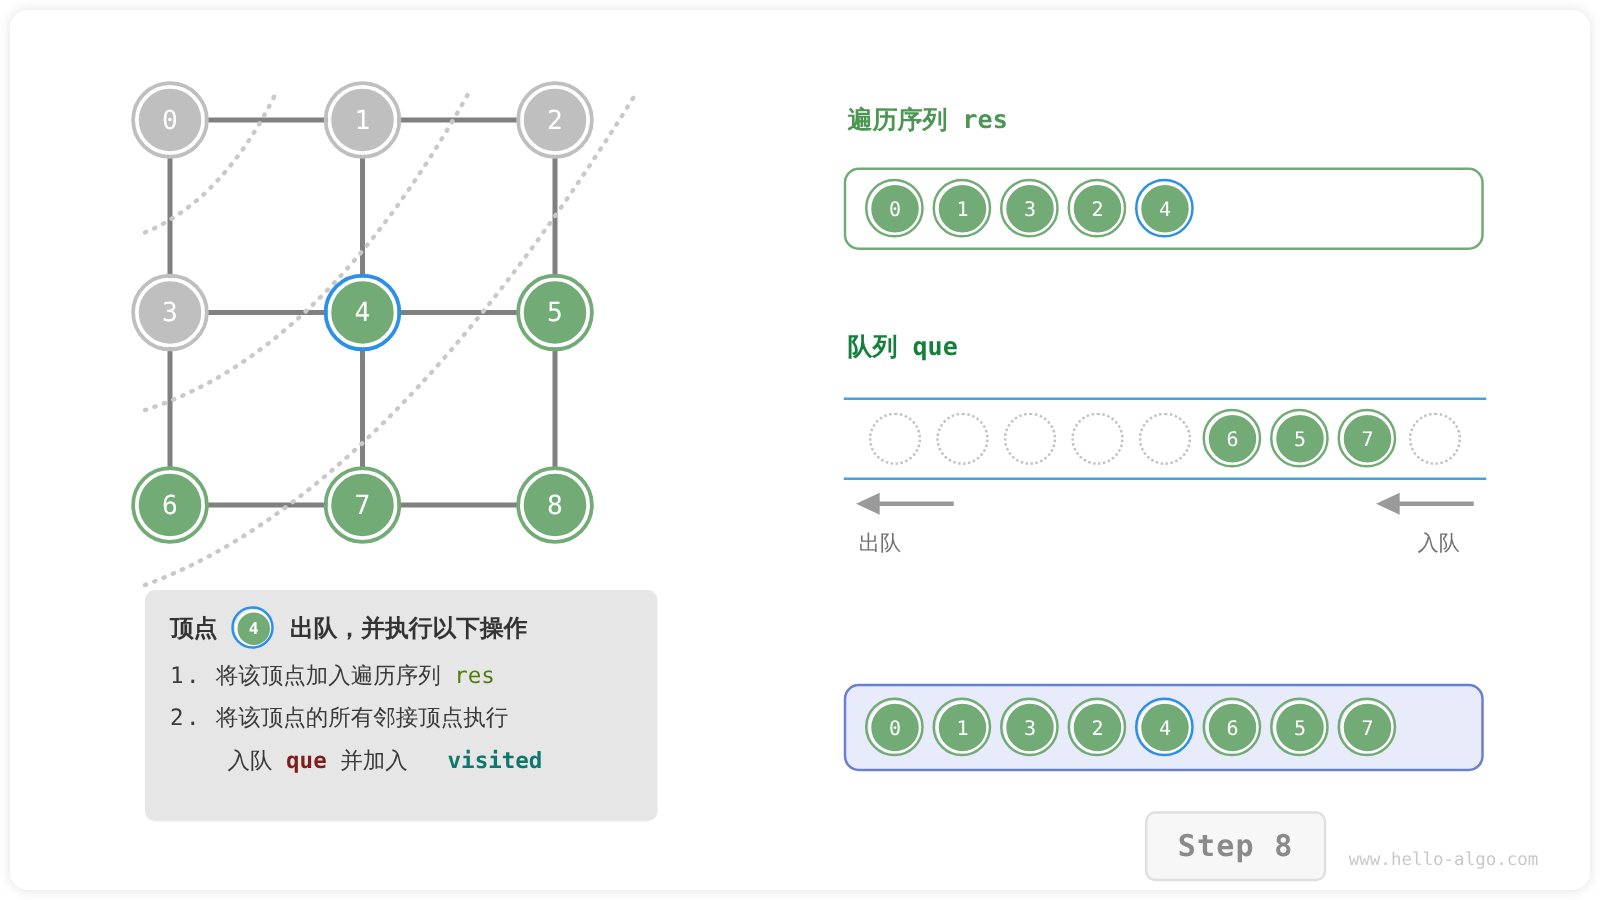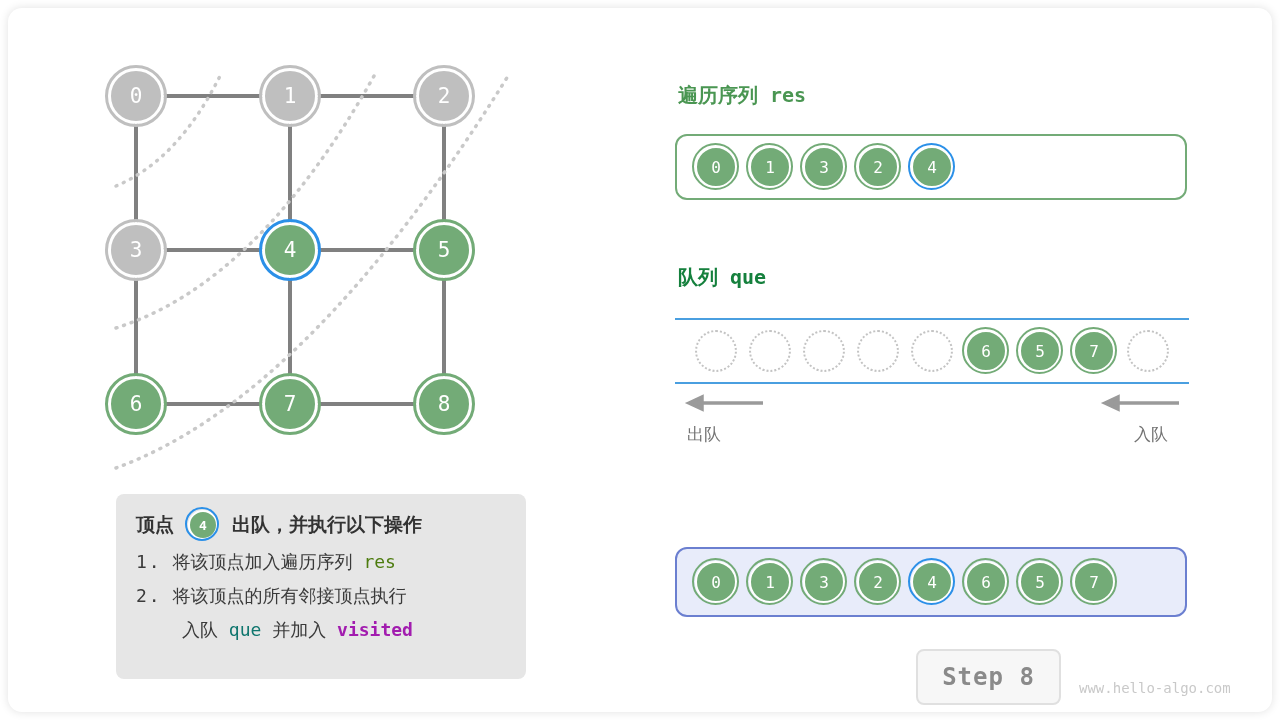--- a/index.html
+++ b/index.html
@@ -163,21 +163,21 @@
     color: #737373;
     font-family: Liberation Sans, sans-serif;
   }
   .qlabel.left { left: 679px; }
   .qlabel.right { left: 1126px; }
 
   
   .caption {
     position: absolute;
     left: 108px;
-    top: 486px;
+    top: 464px;
     width: 410px;
     height: 185px;
     background: #e6e6e6;
     border-radius: 8px;
     box-sizing: border-box;
     padding: 16px 20px 0 20px;
   }
   .cap-head {
     display: flex;
     align-items: center;
@@ -215,22 +215,22 @@
   .cap-line {
     font-size: 18px;
     color: #3a3a3a;
     font-family: "DejaVu Sans Mono", "Liberation Sans", monospace;
     margin-top: 10px;
     white-space: nowrap;
   }
   .cap-line .num { letter-spacing: 2px; }
   .cap-indent { padding-left: 46px; }
   .kw-green { color: #4d7c0f; font-weight: normal; }
-  .kw-blue { color: #0f766e; font-weight: normal; }
-  .kw-indigo { color: #a21caf; font-weight: bold; }
+  .kw-blue { color: #7f1d1d; font-weight: bold; }
+  .kw-indigo { color: #0f766e; font-weight: bold; margin-left: 21px; }
 
   
   .step {
     position: absolute;
     left: 908px;
     top: 641px;
     width: 145px;
     height: 56px;
     box-sizing: border-box;
     background: #f7f7f7;

